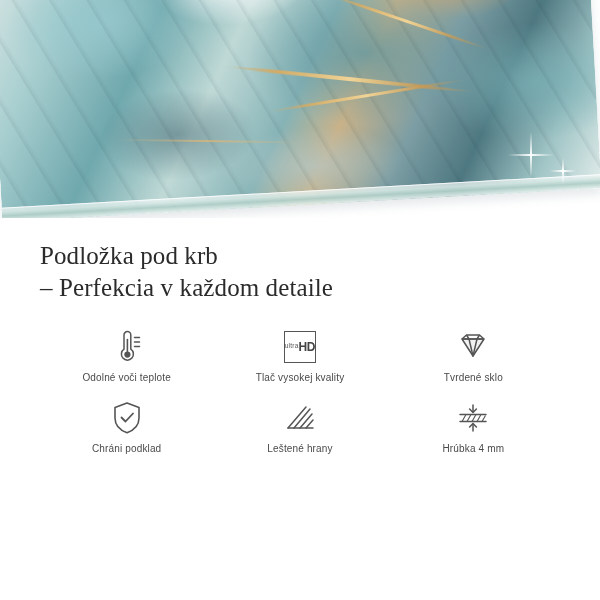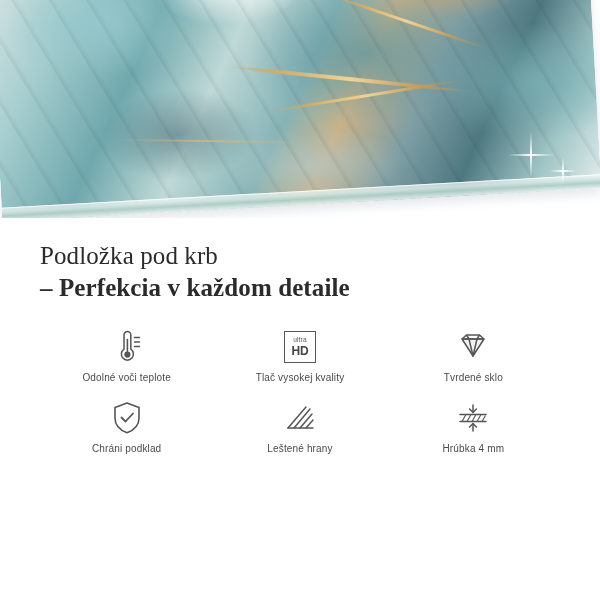--- a/index.html
+++ b/index.html
@@ -159,21 +159,20 @@
     margin: 22px 0 0 0;
     font-family: "Liberation Serif", serif;
     font-size: 25px;
     line-height: 1.28;
     font-weight: 400;
     color: #2b2b2b;
     letter-spacing: .1px;
   }
   .headline .line2 {
     display: block;
-    font-weight: bold;
   }
   .body-copy {
     margin: 19px 0 0 0;
     font-size: 11.6px;
     line-height: 1.95;
     color: #3a3a3a;
     max-width: 536px;
   }
 
   
@@ -200,21 +199,21 @@
     font-size: 10px;
     color: #4a4a4a;
     letter-spacing: .15px;
   }
   svg { display: block; }
   .ultrahd-box {
     width: 30px;
     height: 30px;
     border: 1.6px solid #555;
     display: flex;
-    flex-direction: column;
+    flex-direction: row;
     align-items: center;
     justify-content: center;
     line-height: 1;
   }
   .ultrahd-box .u {
     font-size: 6.5px;
     color: #555;
     letter-spacing: .2px;
     margin-bottom: 1px;
   }

